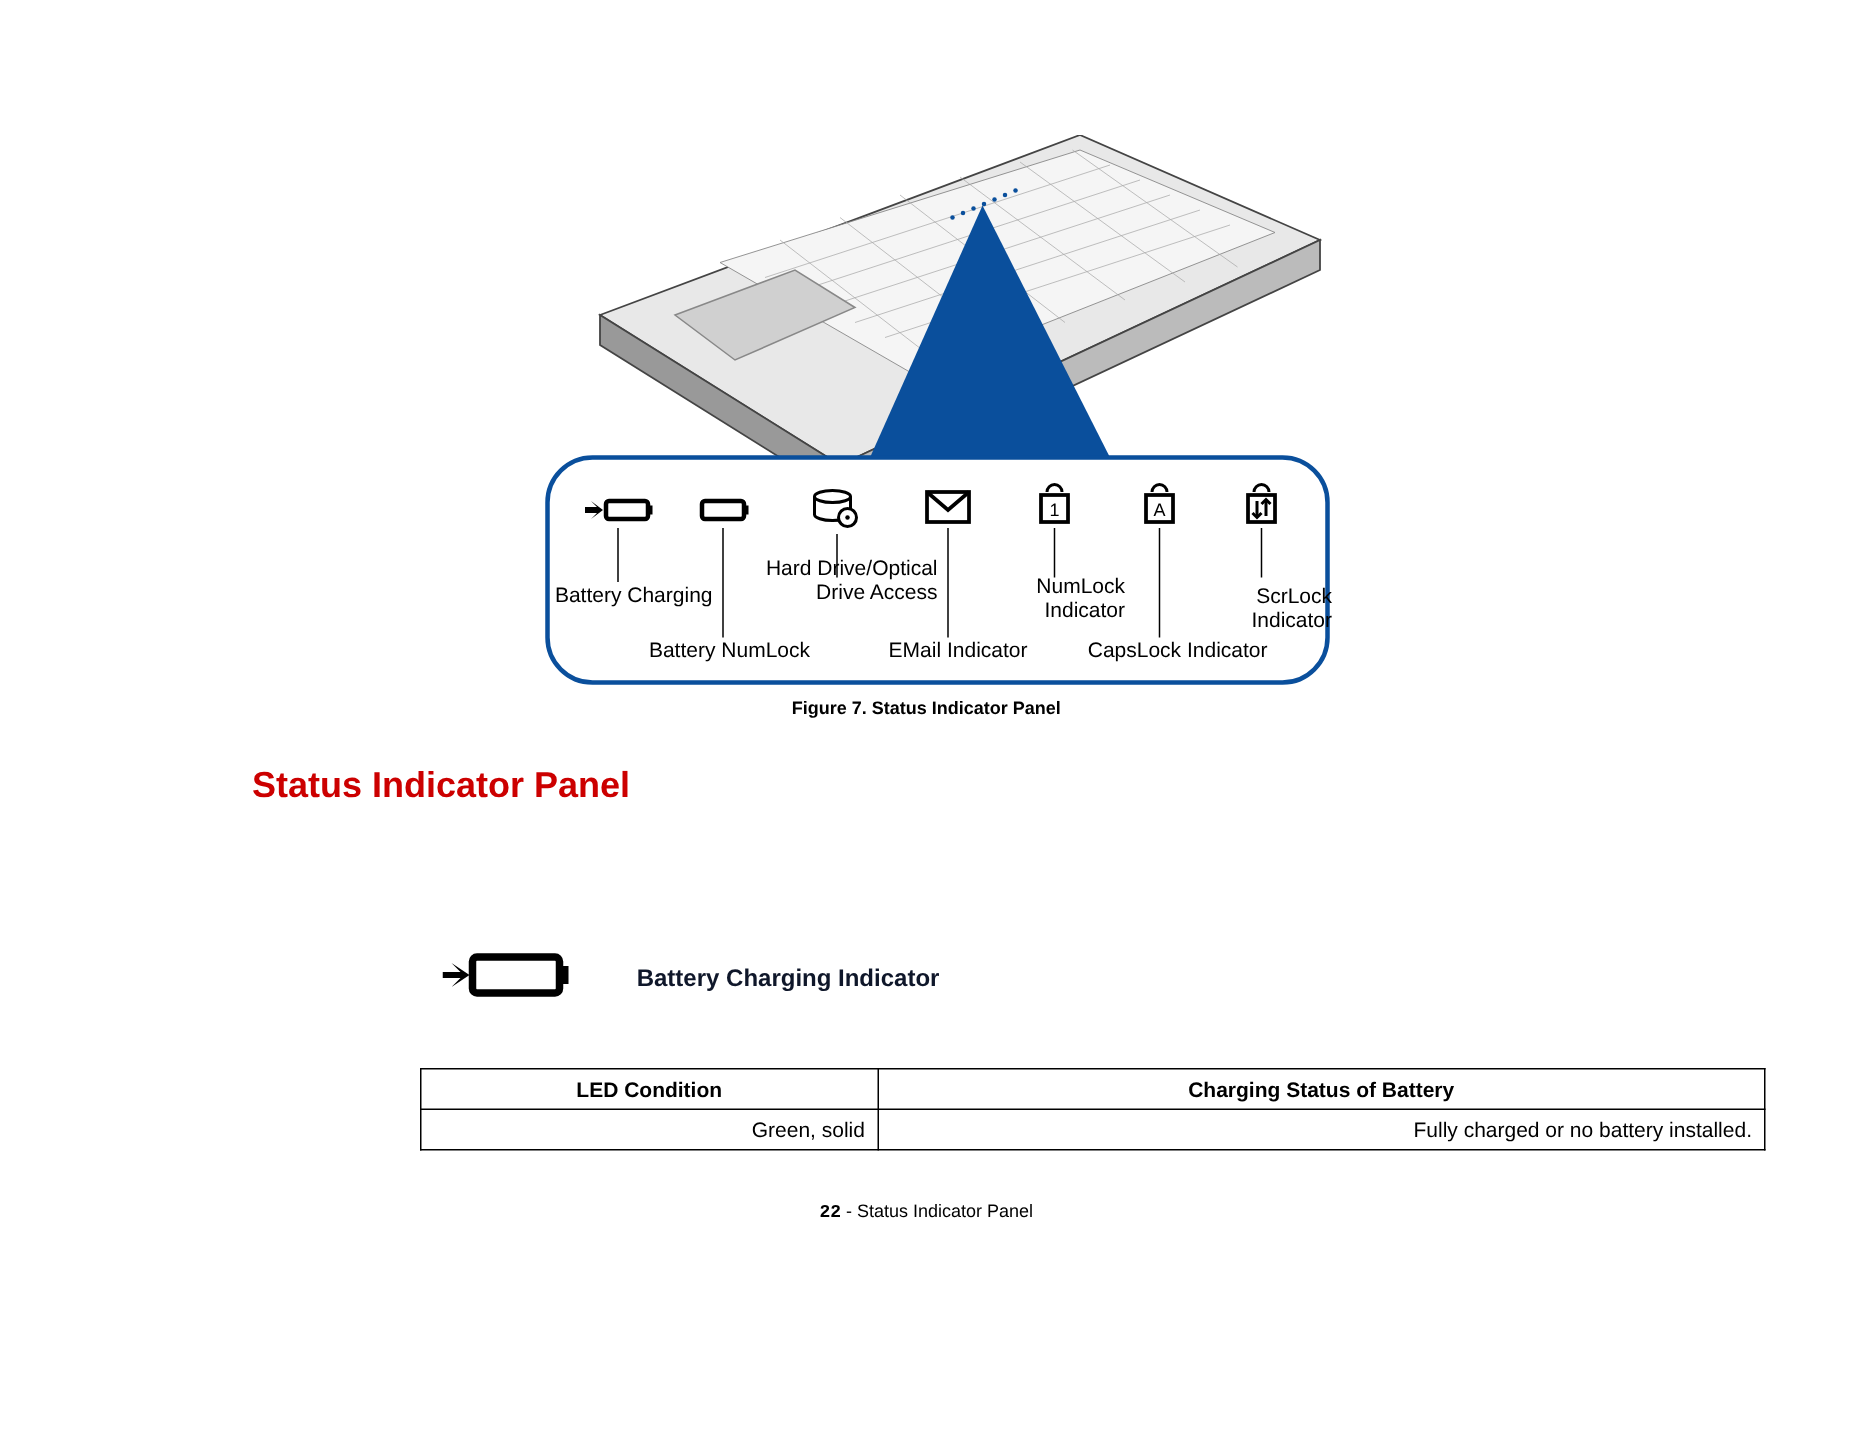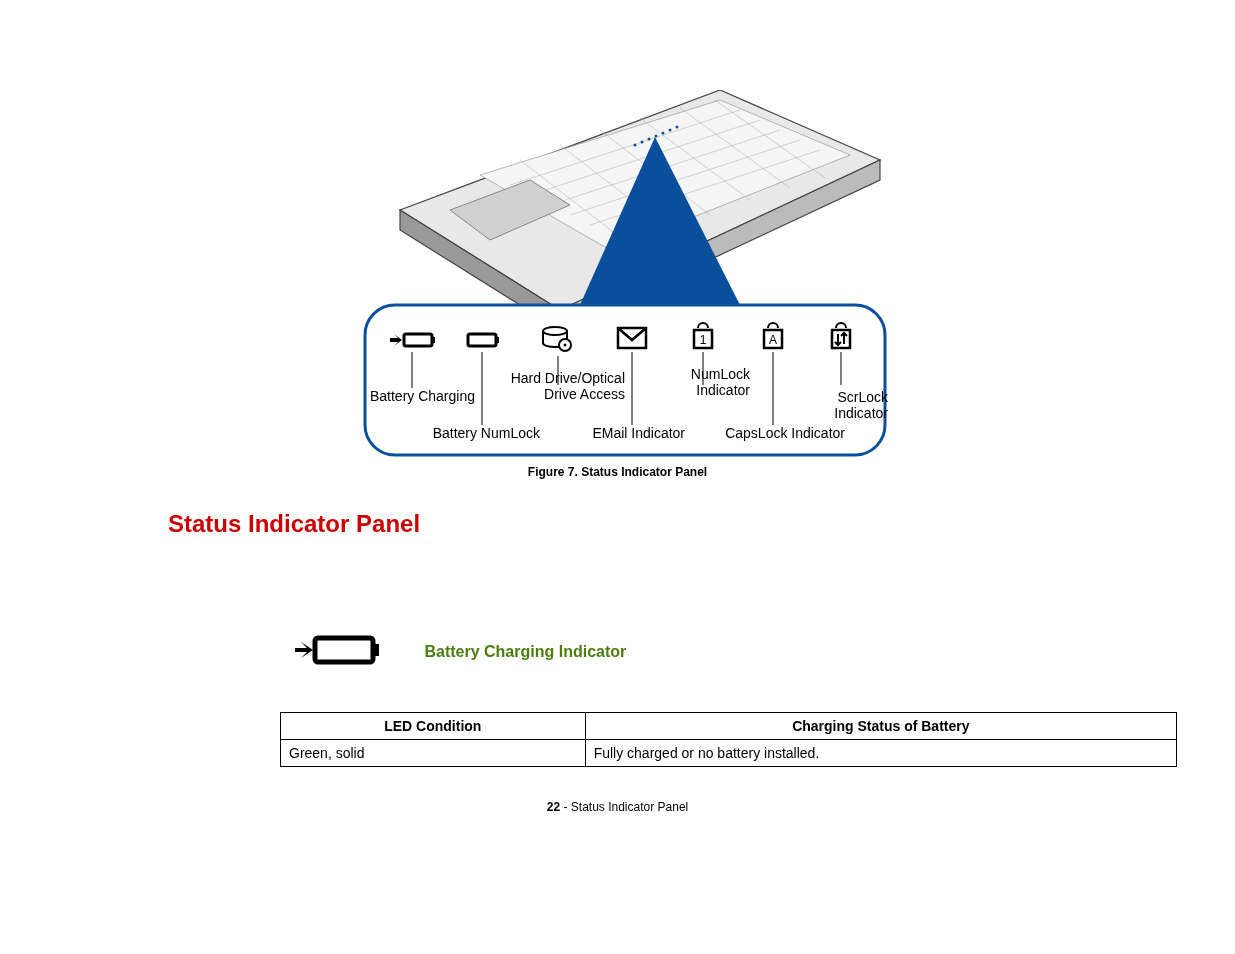--- a/index.html
+++ b/index.html
@@ -45,52 +45,53 @@
     left: 295px;
     top: 630px;
   }
   .sub-icon {
     display: inline-block;
     vertical-align: middle;
   }
   .sub-title {
     display: inline-block;
     vertical-align: middle;
-    color: #4d7c0f;
+    color: #0f172a;
     font-size: 16px;
     font-weight: bold;
     margin-left: 35px;
   }
   table.led-table {
     position: absolute;
     left: 280px;
     top: 712px;
     border-collapse: collapse;
     width: 897px;
     font-size: 14px;
   }
   table.led-table th, table.led-table td {
     border: 1px solid #000;
     padding: 5px 8px;
-    text-align: left;
+    text-align: right;
   }
   table.led-table th {
     text-align: center;
     font-weight: bold;
   }
   .footer {
     position: absolute;
     left: 0;
     width: 1235px;
     top: 800px;
     text-align: center;
     font-size: 12px;
   }
   .footer .pagenum {
     font-weight: bold;
+    font-family: Liberation Mono, monospace;
   }
   
   .callout-label {
     position: absolute;
     font-size: 14px;
     text-align: right;
   }
 </style>
 </head>
 <body>
@@ -193,21 +194,21 @@
         <line x1="413" y1="262" x2="413" y2="335"></line>
         <line x1="481" y1="262" x2="481" y2="295"></line>
       </g>
     </svg>
 
     
     <div class="callout-label" style="left:-5px; top:298px; width:120px;">Battery Charging</div>
     <div class="callout-label" style="left:60px; top:335px; width:120px;">Battery NumLock</div>
     <div class="callout-label" style="left:135px; top:280px; width:130px;">Hard Drive/Optical Drive Access</div>
     <div class="callout-label" style="left:205px; top:335px; width:120px;">EMail Indicator</div>
-    <div class="callout-label" style="left:300px; top:276px; width:90px;">NumLock Indicator</div>
+    <div class="callout-label" style="left:300px; top:292px; width:90px;">NumLock Indicator</div>
     <div class="callout-label" style="left:345px; top:335px; width:140px;">CapsLock Indicator</div>
     <div class="callout-label" style="left:438px; top:299px; width:90px;">ScrLock Indicator</div>
   </div>
 
   <div class="figure-caption">Figure 7.  Status Indicator Panel</div>
 
   <div class="section-title">Status Indicator Panel</div>
 
   <div class="subsection">
     <span class="sub-icon">

